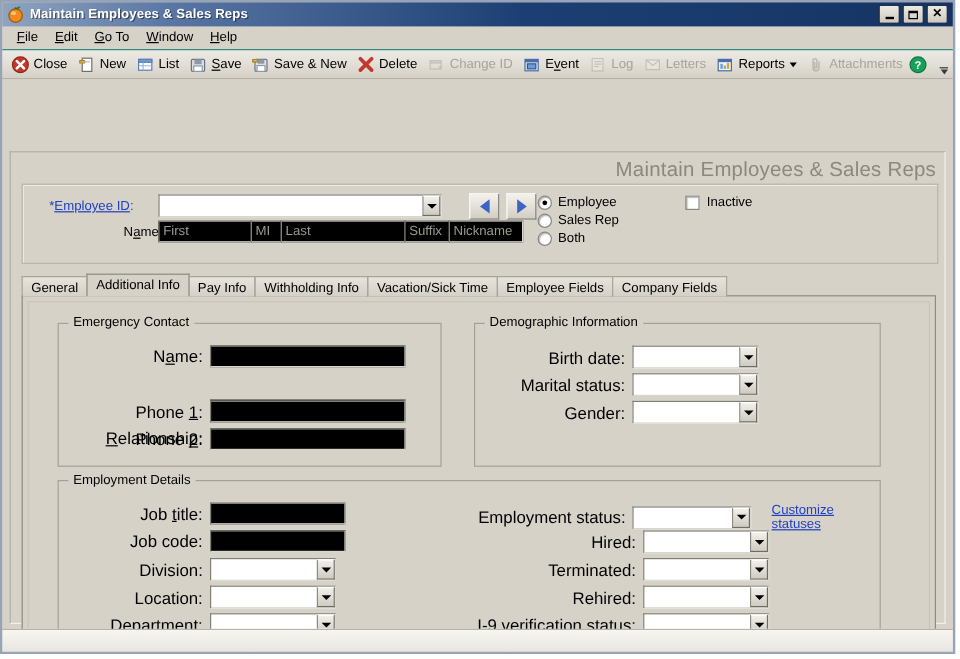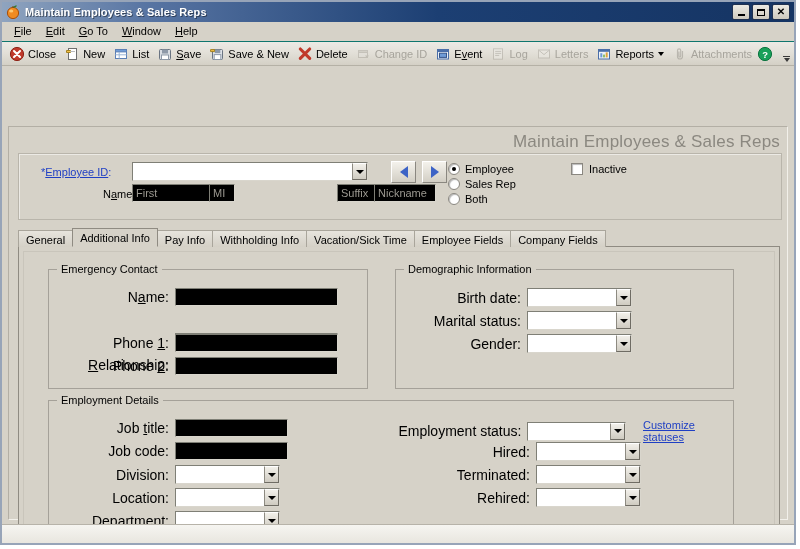--- a/index.html
+++ b/index.html
@@ -550,20 +550,21 @@
         <span class="tri-l"></span>
       </div>
       <div class="navbtn" style="position:absolute;left:403px;top:7px;">
         <span class="tri-r"></span>
       </div>
 
       <div style="position:absolute;left:84px;top:34px;" class="lbl">N<u>a</u>me:</div>
 
       <div class="field ph" style="position:absolute;left:113px;top:30px;width:78px;height:18px;">First</div>
       <div class="field ph" style="position:absolute;left:190px;top:30px;width:26px;height:18px;">MI</div>
+      <div class="field ph" style="position:absolute;left:215px;top:30px;width:104px;height:18px;">Last</div>
       <div class="field ph" style="position:absolute;left:318px;top:30px;width:38px;height:18px;">Suffix</div>
       <div class="field ph" style="position:absolute;left:355px;top:30px;width:62px;height:18px;">Nickname</div>
 
       <div style="position:absolute;left:429px;top:9px;">
         <div class="radio-row">
           <span class="radio on"></span>
           <span class="lbl">Employee</span>
         </div>
         <div class="radio-row">
           <span class="radio"></span>
@@ -729,20 +730,29 @@
         <div class="row" style="left:343px;top:87px;">
           <span class="rlbl" style="width:138px;">Rehired:</span>
           <span class="combo" style="width:105px;height:19px;margin-left:6px;">
             <span class="ctext"></span>
             <span class="cbtn">
                 <i></i>
               </span>
           </span>
         </div>
 
+        <div class="row" style="left:343px;top:110px;">
+          <span class="rlbl" style="width:138px;">I-9 verification status:</span>
+          <span class="combo" style="width:105px;height:19px;margin-left:6px;">
+            <span class="ctext"></span>
+            <span class="cbtn">
+                <i></i>
+              </span>
+          </span>
+        </div>
 
       </div>
 
     </div>
   </div>
 
   <div class="statusbar"></div>
 
 </div>
 

